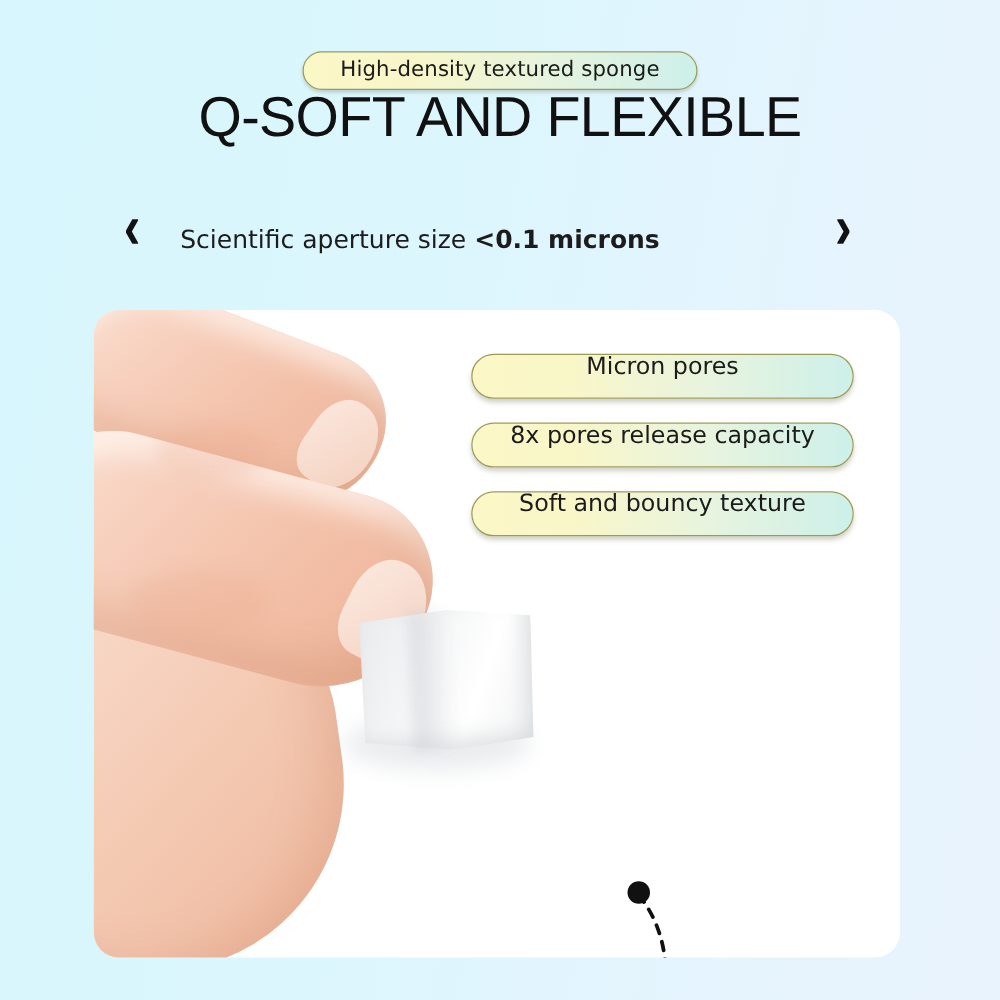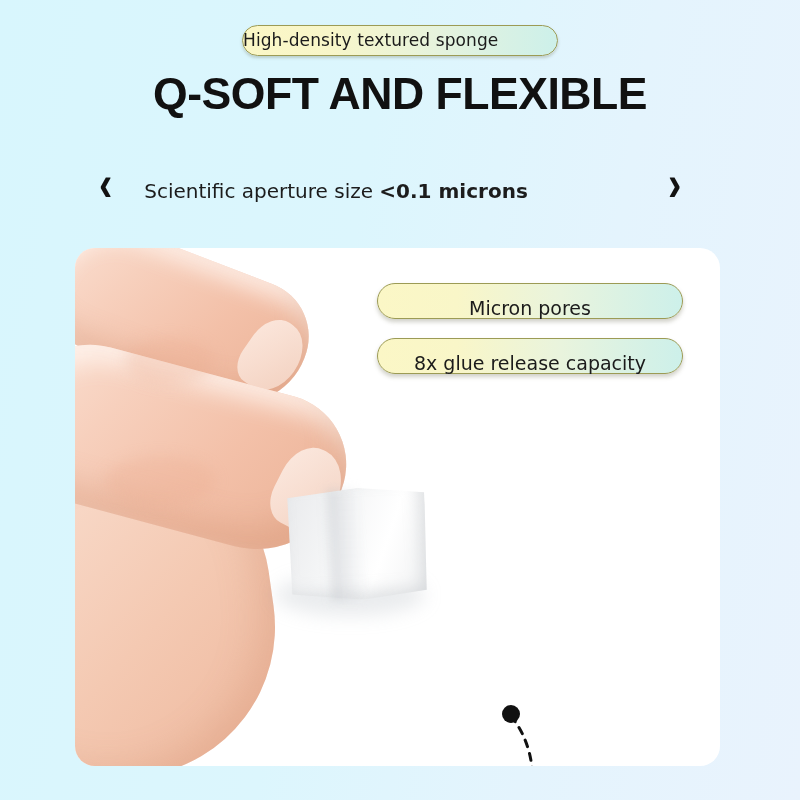--- a/index.html
+++ b/index.html
@@ -19,30 +19,30 @@
     width: 800px;
     height: 800px;
     background: linear-gradient(100deg, #d8f6fd 0%, #dcf6fd 42%, #e4f4fd 70%, #e9f3fd 100%);
     overflow: hidden;
   }
 
   
   .top-badge {
     position: absolute;
     left: 242px;
-    top: 25px;
+    top: 41px;
     width: 316px;
     height: 31px;
     border-radius: 16px;
     border: 1.3px solid #9c9b55;
     background: linear-gradient(90deg, #fbf7c6 0%, #f8f6c9 28%, #e6f3dd 62%, #cdf0ea 100%);
     box-shadow: 0 2px 3px rgba(90,90,60,0.25);
     display: flex;
     align-items: center;
-    justify-content: flex-start;
+    justify-content: center;
     box-sizing: border-box;
   }
   .top-badge span {
     font-size: 17px;
     color: #1b1b1b;
     letter-spacing: 0.1px;
     line-height: 1;
   }
 
   
@@ -67,21 +67,21 @@
   .chevron.right { left: 668px; }
 
   .headline {
     position: absolute;
     left: 0;
     top: 0;
     width: 800px;
     text-align: center;
     color: #111111;
     font-family: "Liberation Sans", sans-serif;
-    font-weight: bold;
+    font-weight: normal;
     letter-spacing: -0.5px;
   }
   .headline .line1 {
     display: block;
     font-size: 45px;
     line-height: 52px;
     transform: scaleX(0.99);
   }
   .headline .line2 {
     display: block;
@@ -245,21 +245,21 @@
   .pill {
     position: relative;
     width: 306px;
     height: 36px;
     margin-bottom: 19px;
     border-radius: 18px;
     border: 1.3px solid #9c9b55;
     background: linear-gradient(90deg, #fbf7c6 0%, #f9f6c8 26%, #e9f4dd 60%, #cdf0ea 100%);
     box-shadow: 0 3px 4px rgba(90,90,60,0.28);
     display: flex;
-    align-items: flex-end;
+    align-items: flex-start;
     justify-content: center;
     box-sizing: border-box;
   }
   .pill span {
     font-size: 19px;
     color: #1b1b1b;
     line-height: 1;
   }
 </style>
 </head>
@@ -309,17 +309,20 @@
       <circle cx="36" cy="126" r="9" fill="#111111"></circle>
     </svg>
 
   </div>
 
   <div class="pills">
     <div class="pill">
       <span>Micron pores</span>
     </div>
     <div class="pill">
-      <span>8x glue release capacity</span>
+      <span>8x pores release capacity</span>
+    </div>
+    <div class="pill">
+      <span>Soft and bouncy texture</span>
     </div>
   </div>
 
 </div>
 
 </body></html>

